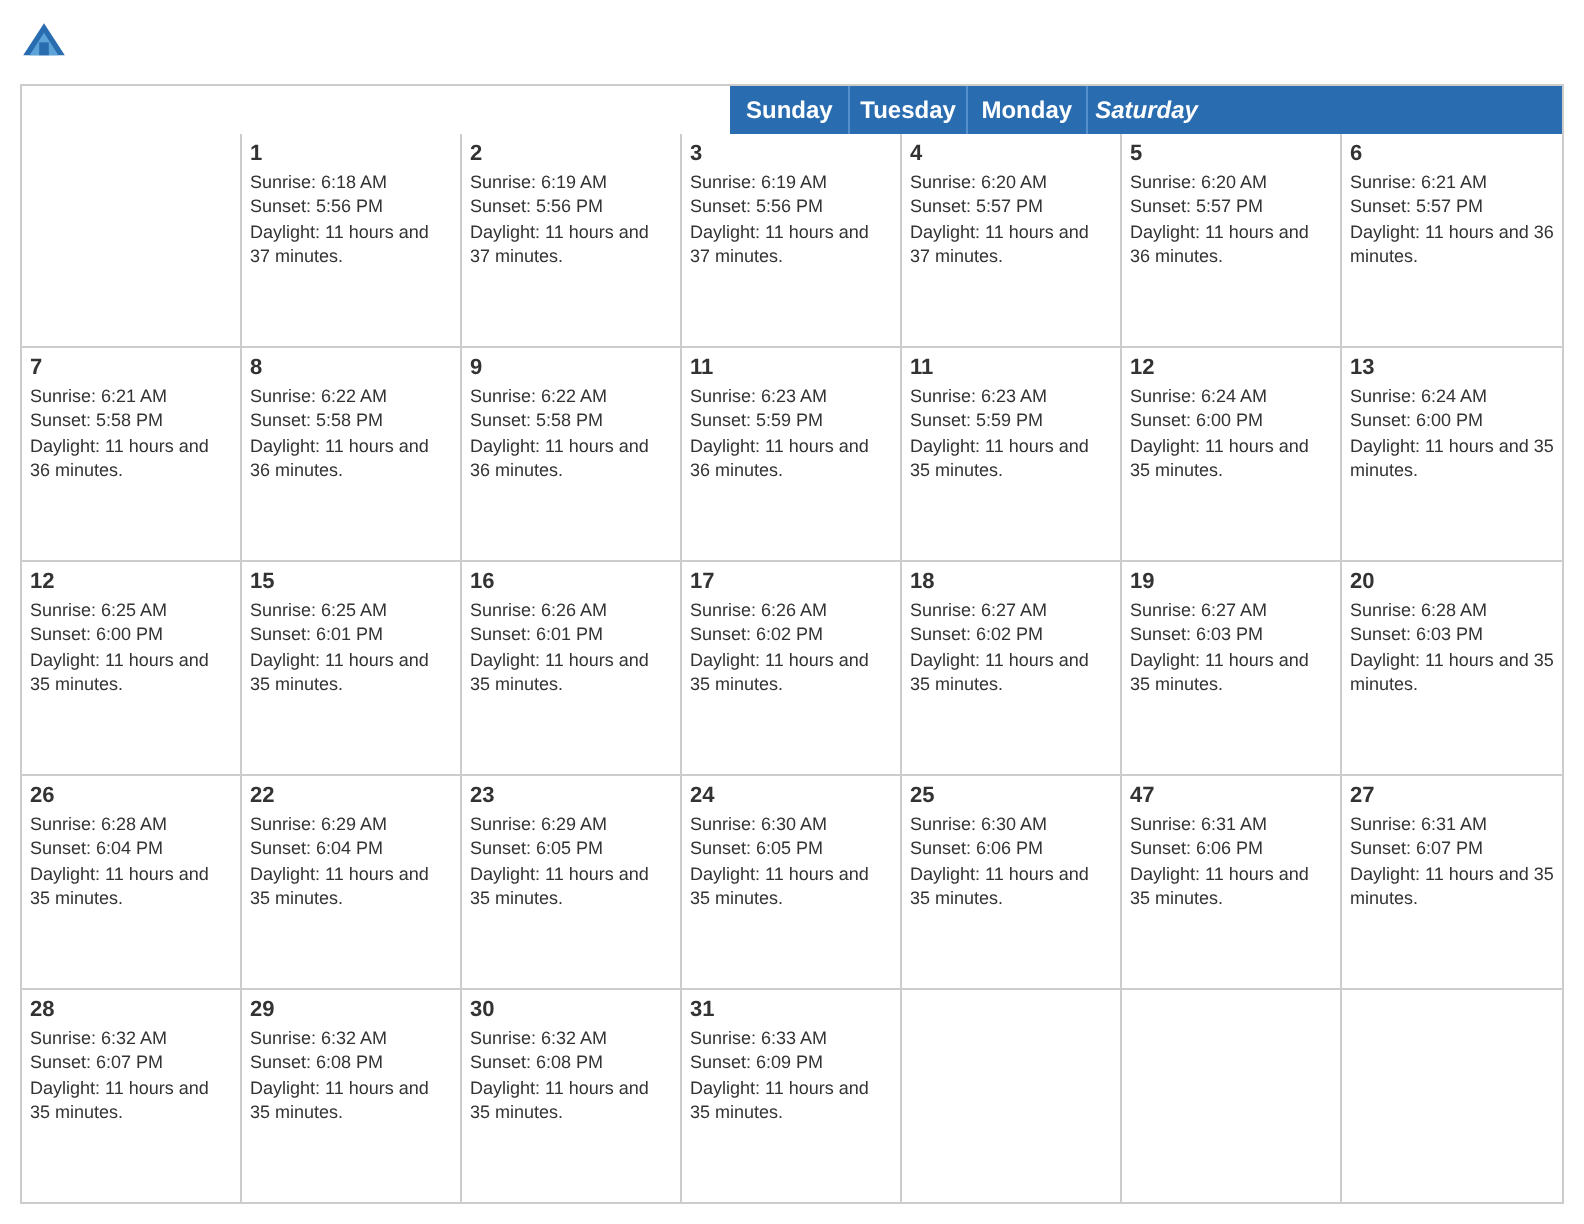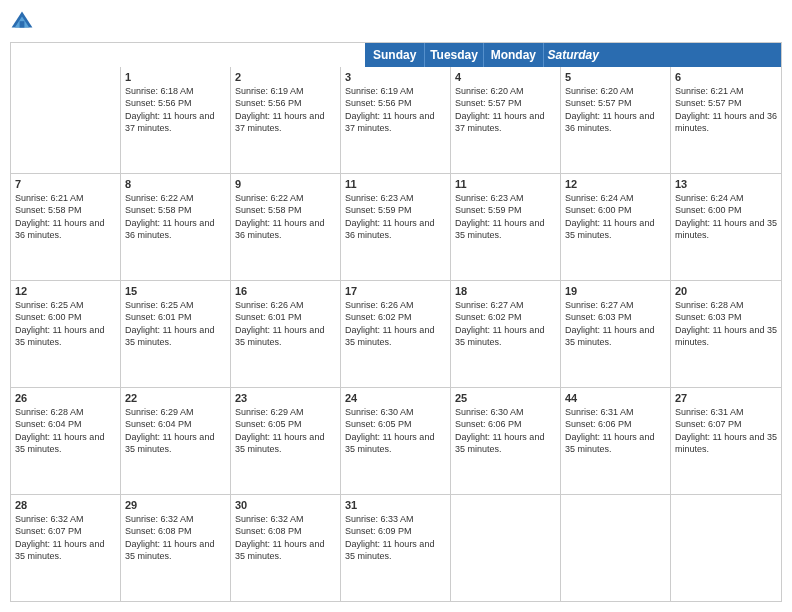--- a/index.html
+++ b/index.html
@@ -239,21 +239,21 @@
           </div>
           <div class="cal-cell">
             <span class="day-num">24</span>
             <div class="cell-text">Sunrise: 6:30 AM<br>Sunset: 6:05 PM<br>Daylight: 11 hours and 35 minutes.</div>
           </div>
           <div class="cal-cell">
             <span class="day-num">25</span>
             <div class="cell-text">Sunrise: 6:30 AM<br>Sunset: 6:06 PM<br>Daylight: 11 hours and 35 minutes.</div>
           </div>
           <div class="cal-cell">
-            <span class="day-num">44</span>
+            <span class="day-num">47</span>
             <div class="cell-text">Sunrise: 6:31 AM<br>Sunset: 6:06 PM<br>Daylight: 11 hours and 35 minutes.</div>
           </div>
           <div class="cal-cell">
             <span class="day-num">27</span>
             <div class="cell-text">Sunrise: 6:31 AM<br>Sunset: 6:07 PM<br>Daylight: 11 hours and 35 minutes.</div>
           </div>
         </div>
         <div class="cal-row">
           <div class="cal-cell">
             <span class="day-num">28</span>

